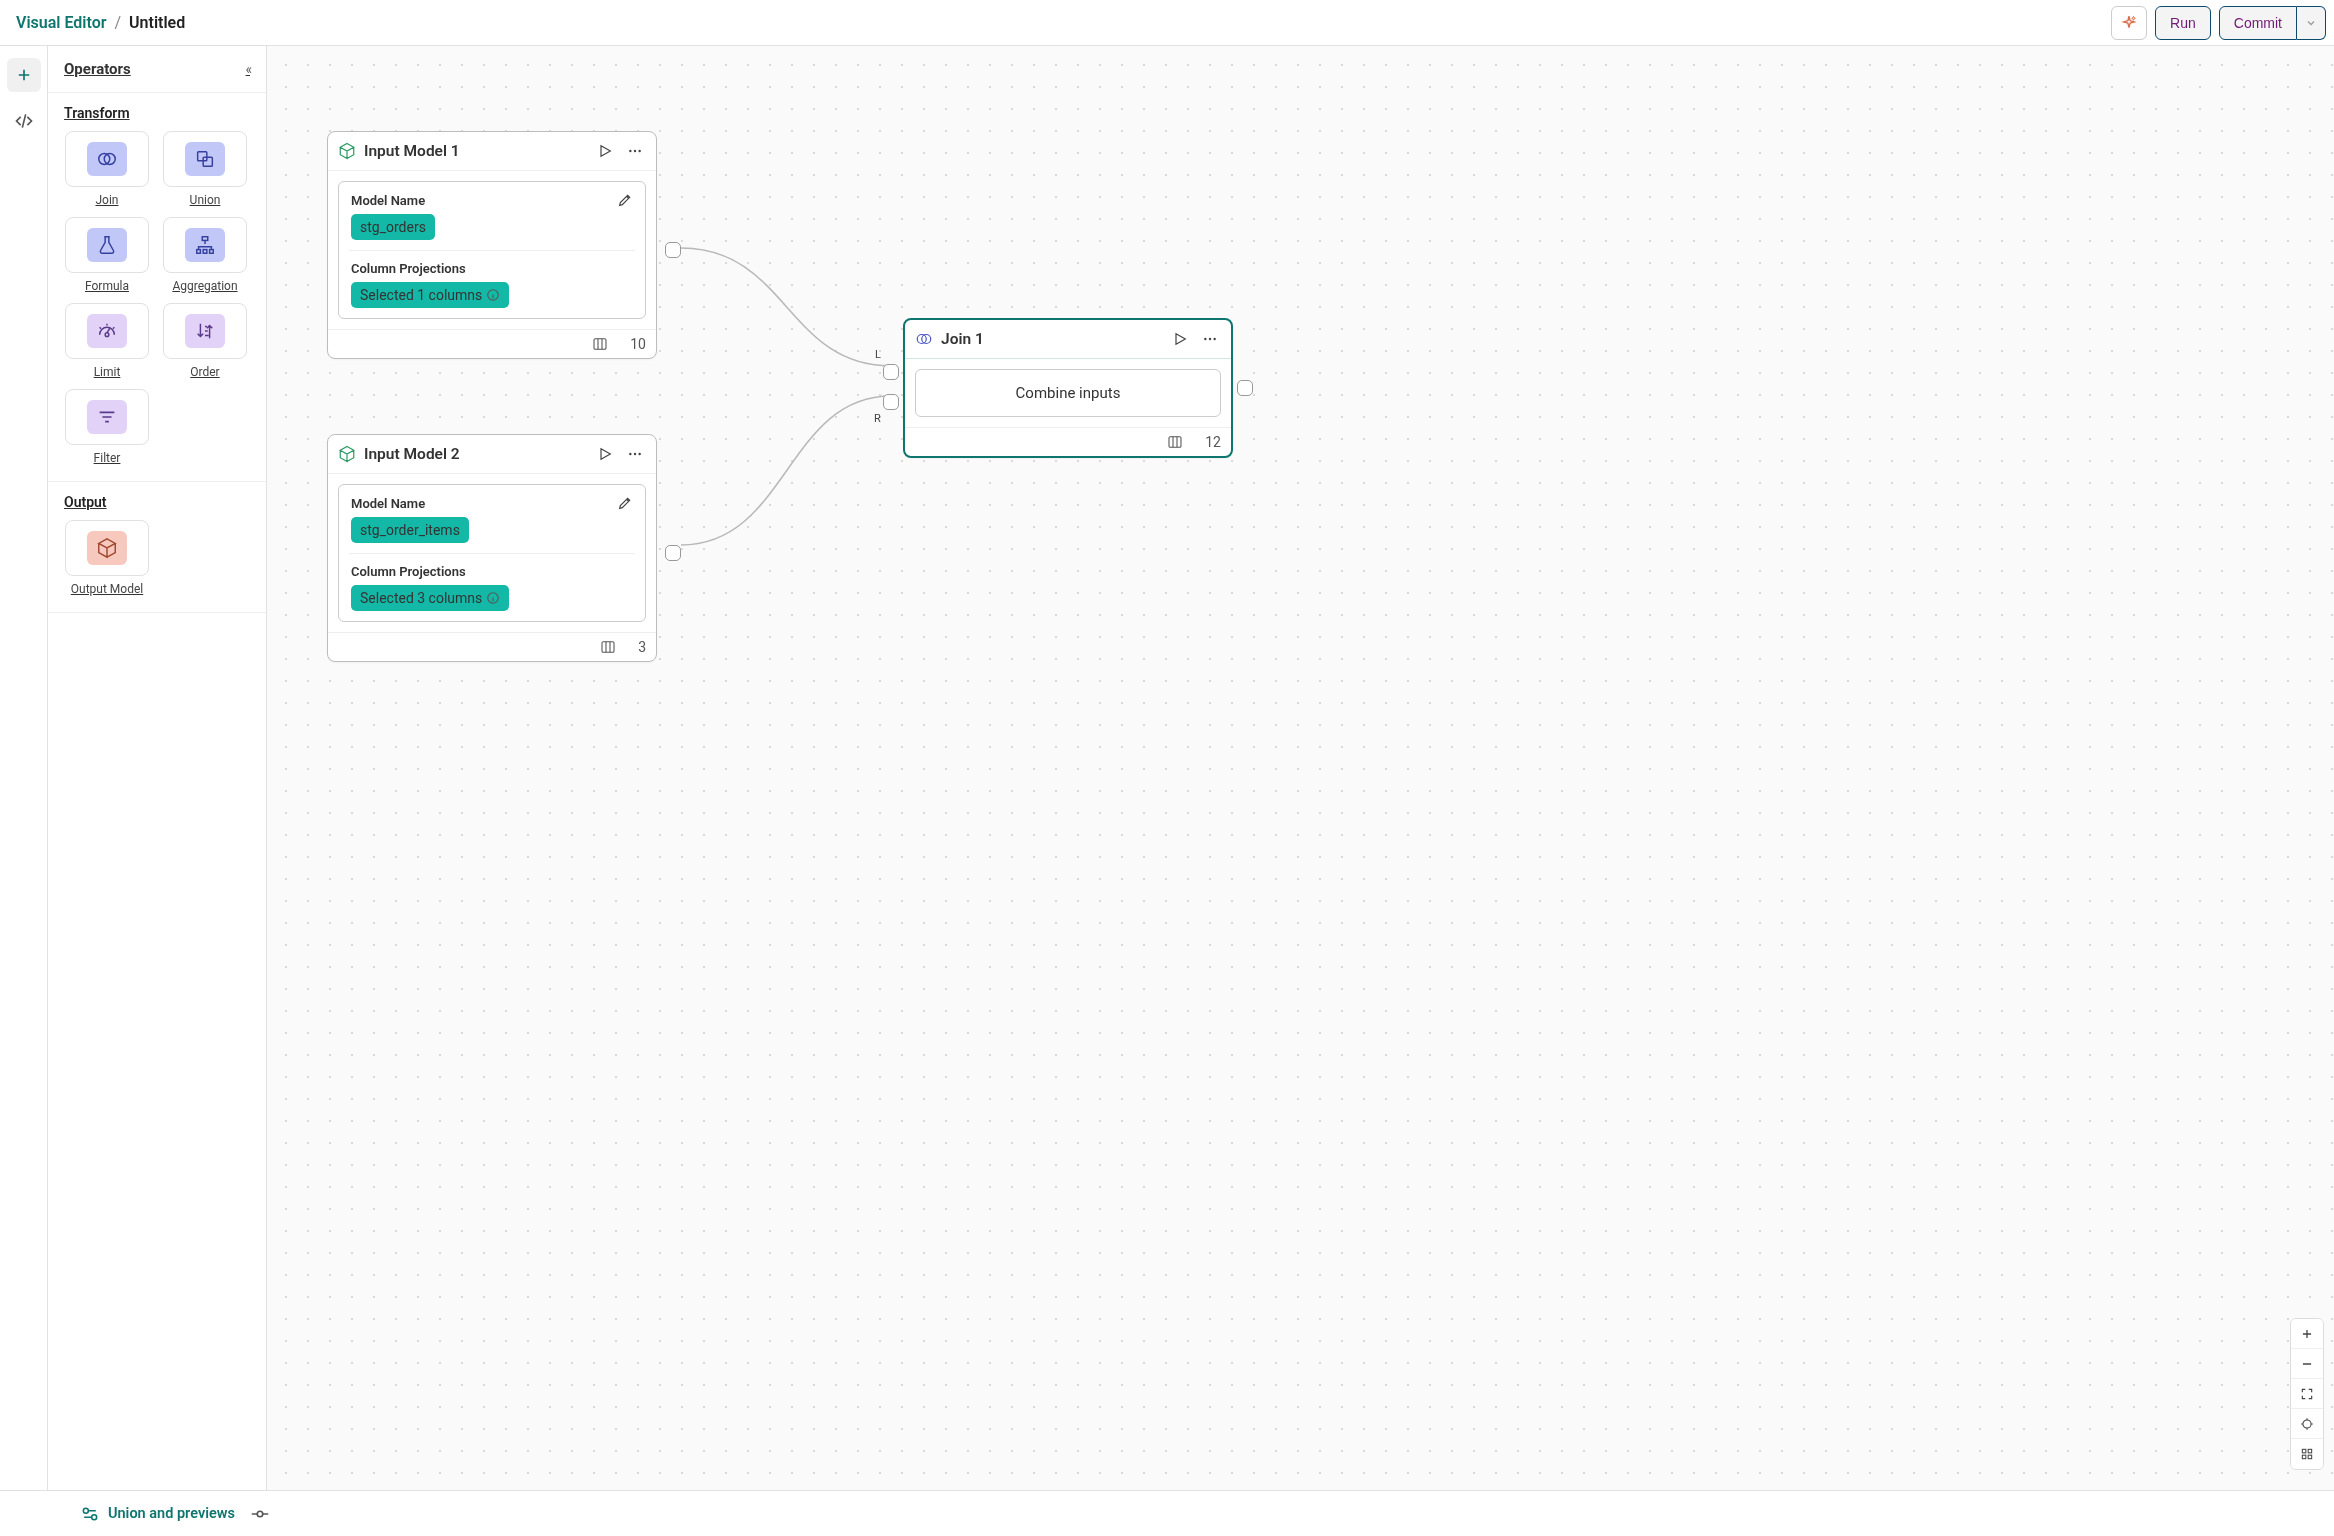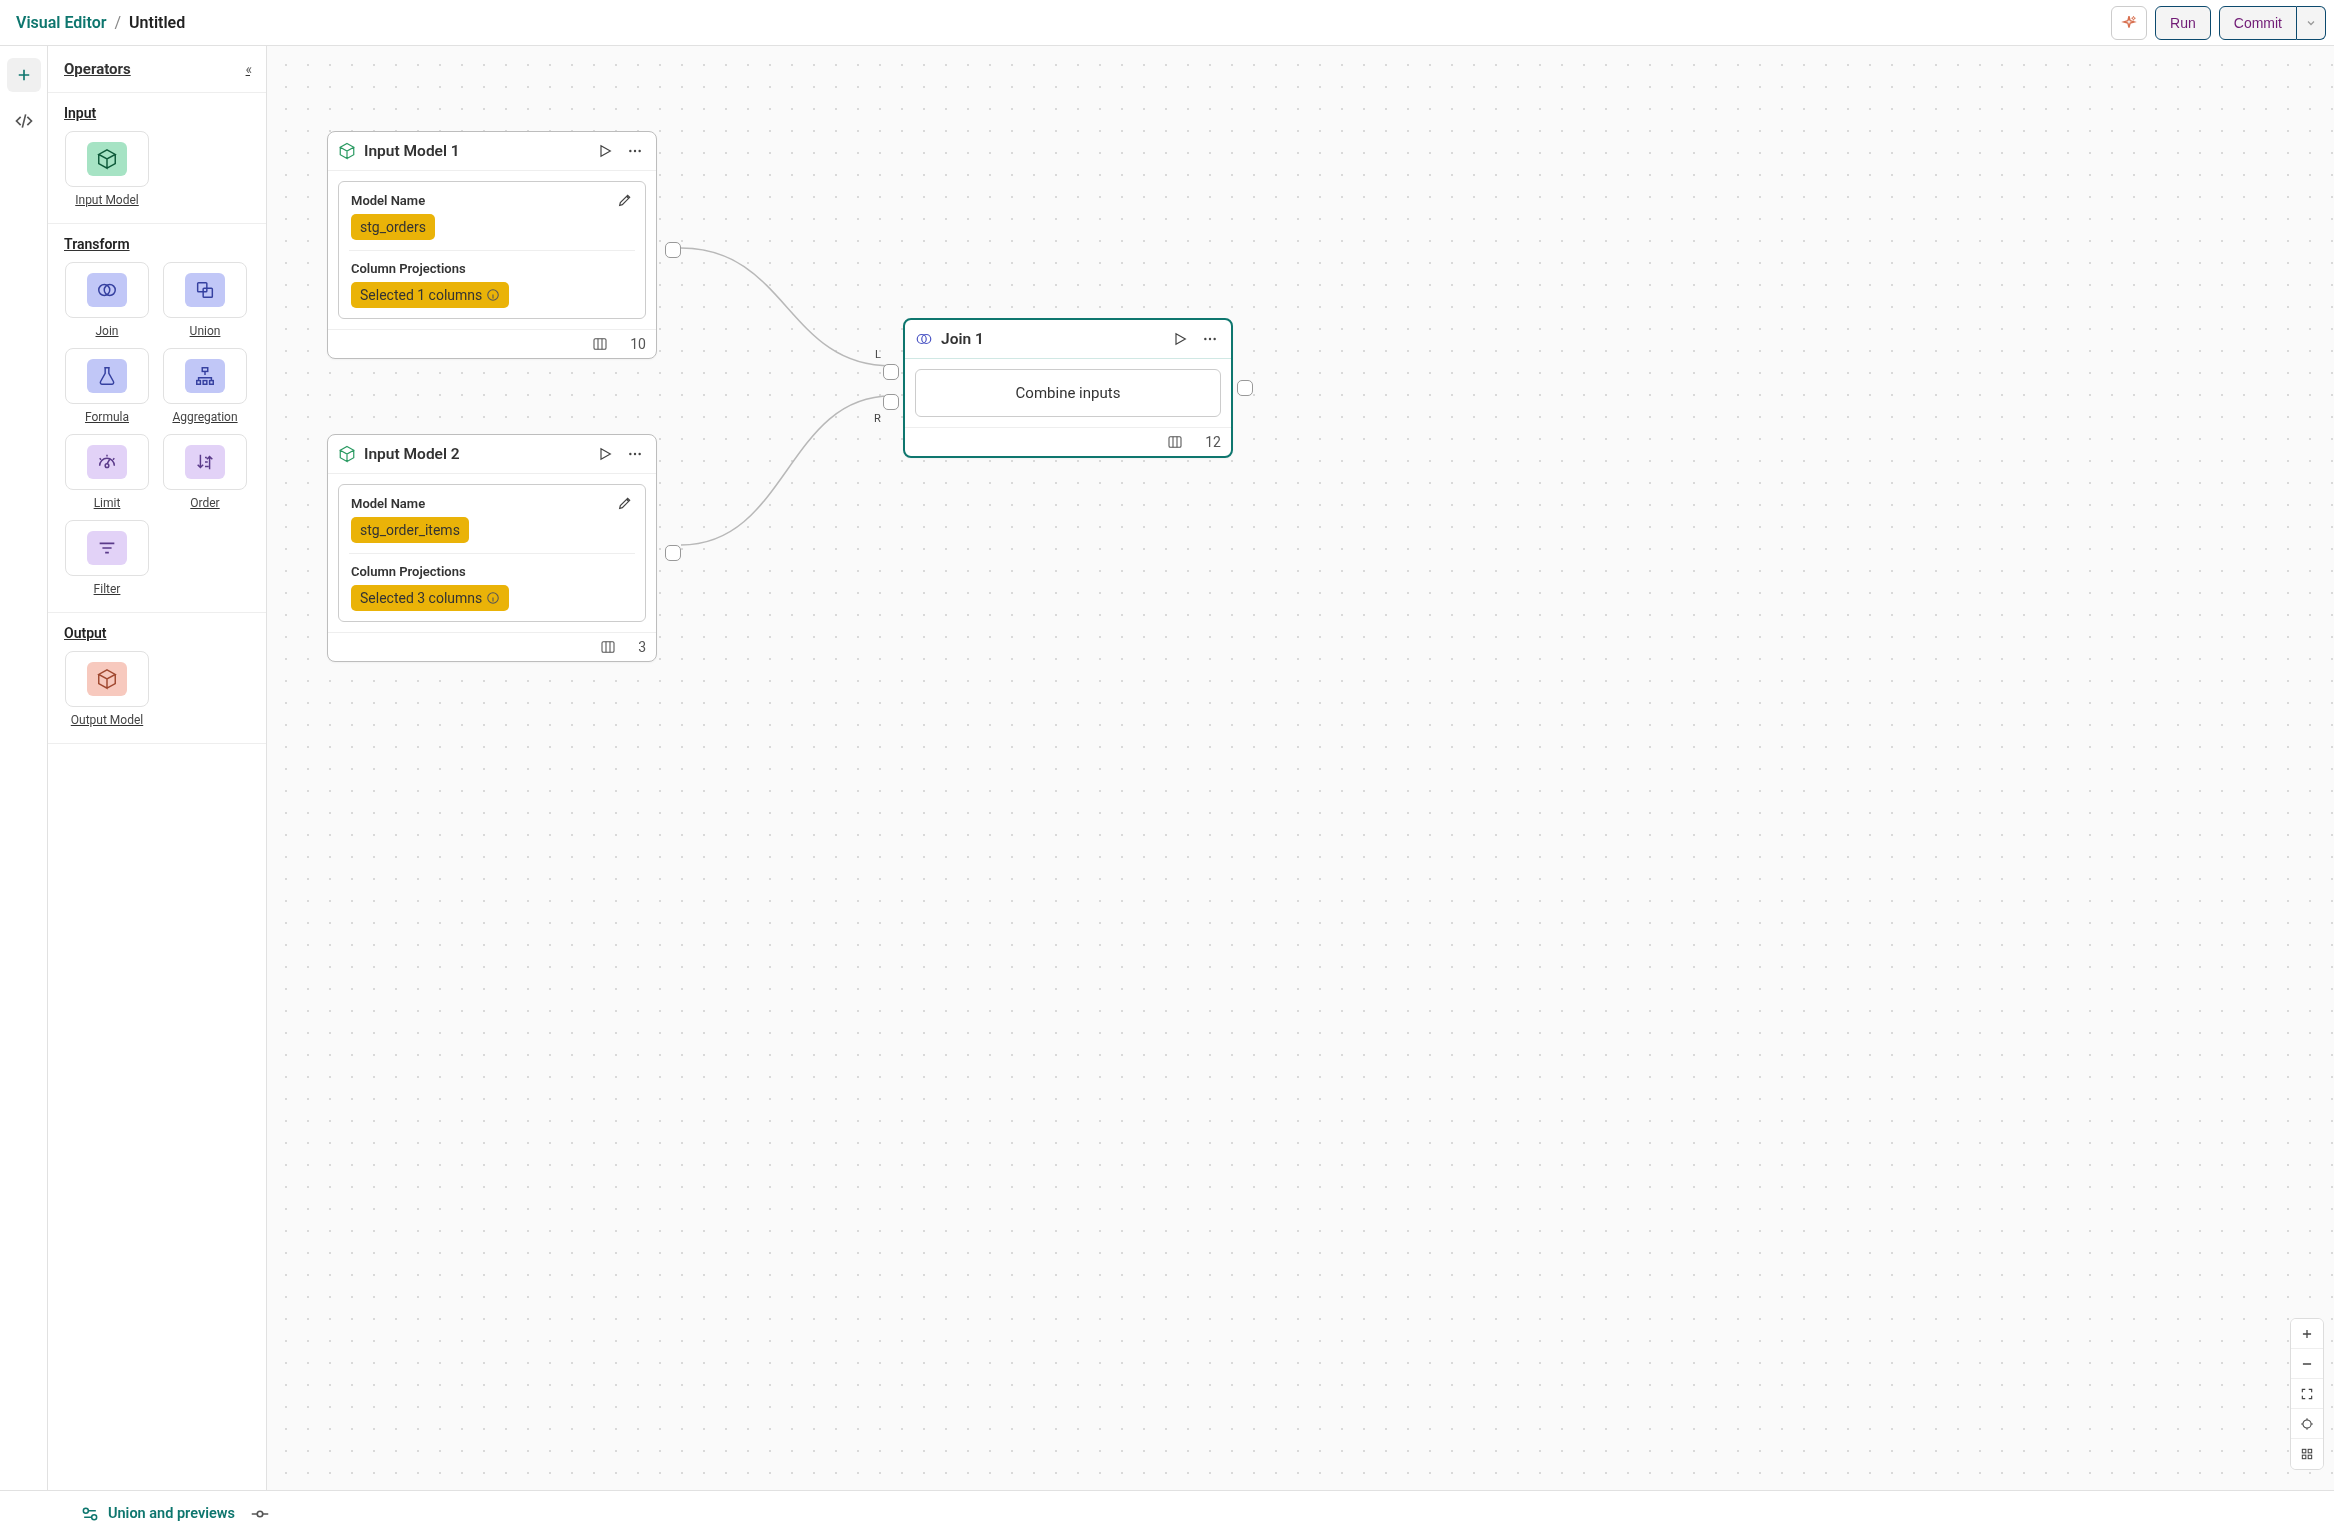--- a/index.html
+++ b/index.html
@@ -60,21 +60,21 @@
   .node.join { border: 2px solid #0e766e; }
   .node-head { display: flex; align-items: center; padding: 8px 10px; gap: 8px; border-bottom: 1px solid #eee; }
   .node-head .title { font-size: 15.5px; font-weight: 600; flex: 1; }
   .node-head .run, .node-head .more { width: 22px; height: 22px; display: flex; align-items: center; justify-content: center; cursor: pointer; color: #444; }
   .node-body { padding: 10px; }
   .inner-card { border: 1px solid #ccc; border-radius: 6px; padding: 10px 12px; }
   .inner-card.join-card { padding: 14px; text-align: center; font-size: 15px; }
   .field-row { display: flex; justify-content: space-between; align-items: center; margin-bottom: 6px; }
   .field-label { font-size: 13px; font-weight: 600; color: #333; }
   .edit-icon { cursor: pointer; color: #444; }
-  .pill { display: inline-flex; align-items: center; gap: 4px; background: #eab308; border-radius: 5px; padding: 5px 9px; font-size: 14px; color: #333; }
+  .pill { display: inline-flex; align-items: center; gap: 4px; background: #14b8a6; border-radius: 5px; padding: 5px 9px; font-size: 14px; color: #333; }
   .hr { border: none; border-top: 1px solid #eee; margin: 10px -2px; }
   .node-foot { border-top: 1px solid #eee; padding: 6px 10px; display: flex; justify-content: flex-end; align-items: center; gap: 22px; color: #555; font-size: 14px; }
 
   .port { position: absolute; width: 16px; height: 16px; border: 1.5px solid #999; border-radius: 5px; background: #fff; }
   .port-label { position: absolute; font-size: 11px; color: #444; }
 
   svg.edges { position: absolute; inset: 0; width: 100%; height: 100%; pointer-events: none; }
   .edge { fill: none; stroke: #b8b8b8; stroke-width: 1.5; }
 
   
@@ -131,35 +131,20 @@
         </svg>
     </div>
   </div>
 
   <div class="sidebar">
     <div class="sidebar-header">
       <h3>Operators</h3>
       <span class="collapse-icon">‹‹</span>
     </div>
 
-    <div class="sidebar-section">
-      <h4>Input</h4>
-      <div class="op-grid">
-        <div class="op-item">
-          <div class="op-tile">
-              <div class="inner ic-green">
-            <svg width="22" height="22" viewBox="0 0 24 24" fill="none" stroke="#0e5a3a" stroke-width="1.6">
-                  <path d="M12 2 L21 7 L12 12 L3 7 Z M3 7 V17 L12 22 V12 M21 7 V17 L12 22"></path>
-                </svg>
-          </div>
-            </div>
-          <span class="op-label">Input Model</span>
-        </div>
-      </div>
-    </div>
 
     <div class="sidebar-section">
       <h4>Transform</h4>
       <div class="op-grid">
         <div class="op-item">
           <div class="op-tile">
               <div class="inner ic-blue">
             <svg width="22" height="22" viewBox="0 0 24 24" fill="none" stroke="#3540a0" stroke-width="1.6">
                   <circle cx="9" cy="12" r="6"></circle>
                   <circle cx="15" cy="12" r="6"></circle>

